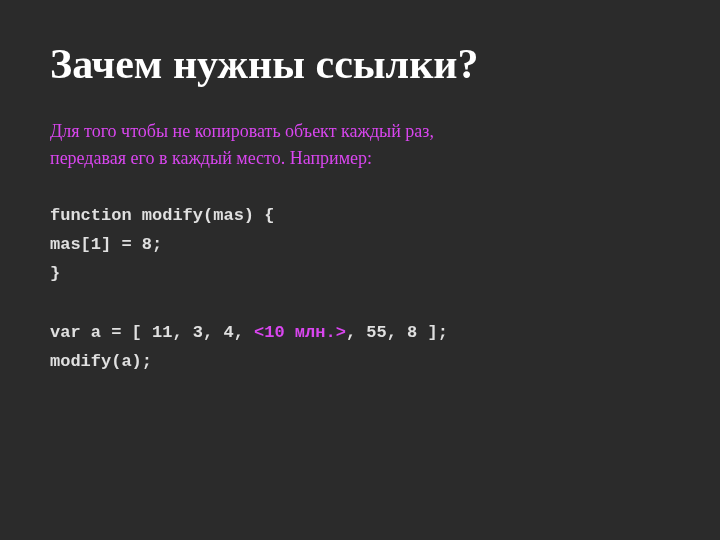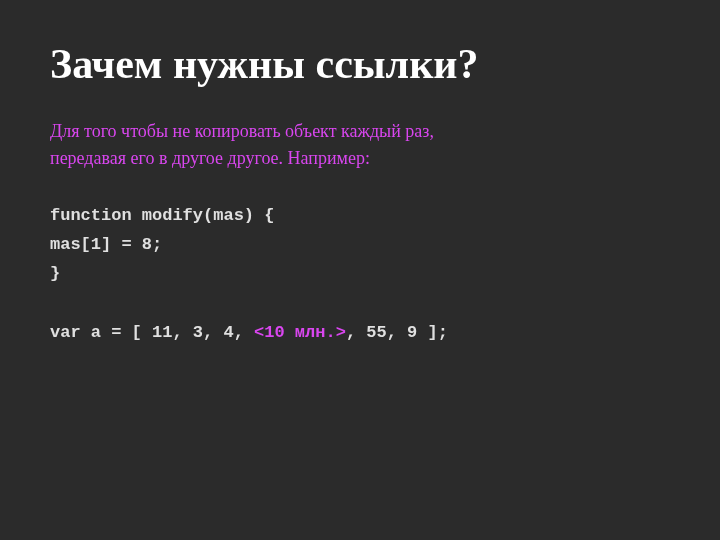--- a/index.html
+++ b/index.html
@@ -61,34 +61,37 @@
   </style>
 </head>
 <body>
 
 <div class="slide">
 
   <h1 class="title">Зачем нужны ссылки?</h1>
 
   <p class="description">
     <span>Для того чтобы не копировать объект каждый раз,</span><br>
-    <span>передавая его в другое другое. Например:</span>
+    <span>передавая его в каждый место. Например:</span>
   </p>
 
   <div class="code-block code-section-1">
     <div>
       <span>function modify(mas) {</span>
     </div>
     <div>
       <span>    mas[1] = 8;</span>
     </div>
     <div>
       <span>}</span>
     </div>
   </div>
 
   <div class="code-block code-section-2">
     <div>
-      <span>var a = [ 11, 3, 4, </span><span class="highlight">&lt;10 млн.&gt;</span><span>, 55, 9 ];</span>
+      <span>var a = [ 11, 3, 4, </span><span class="highlight">&lt;10 млн.&gt;</span><span>, 55, 8 ];</span>
+    </div>
+    <div>
+      <span>modify(a);</span>
     </div>
   </div>
 
 </div>
 
 </body></html>

